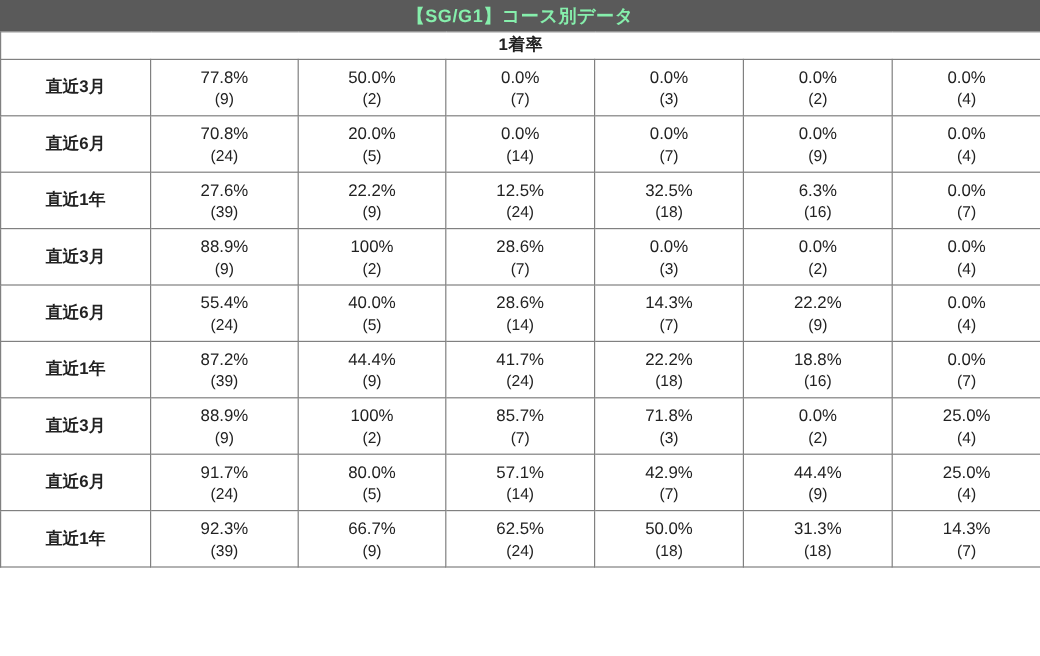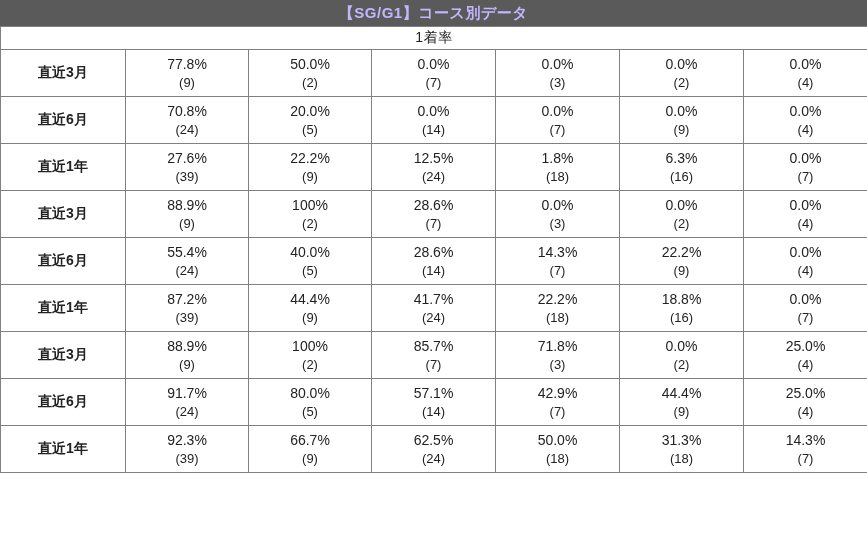--- a/index.html
+++ b/index.html
@@ -14,21 +14,21 @@
     width: 867px;
     height: 547px;
     position: relative;
     background: #ffffff;
     box-sizing: border-box;
     overflow: hidden;
   }
   .title-bar {
     height: 26px;
     background: #5a5a5a;
-    color: #c4b5fd;
+    color: #86efac;
     font-size: 15px;
     font-weight: bold;
     display: flex;
     align-items: center;
     justify-content: center;
     letter-spacing: 0.5px;
   }
   table.grid {
     border-collapse: collapse;
     table-layout: fixed;
@@ -39,21 +39,21 @@
     padding: 0;
     text-align: center;
     vertical-align: middle;
     font-size: 14px;
     color: #222222;
     background: #ffffff;
   }
   td.section {
     background: #6e6e6e;
     color: #ffffff;
-    font-weight: normal;
+    font-weight: bold;
     font-size: 13px;
     height: 22px;
     border: 1px solid #6e6e6e;
     letter-spacing: 0.5px;
   }
   td.rowlabel {
     background: #ffffff;
     font-weight: bold;
     font-size: 13px;
     width: 125px;
@@ -154,21 +154,21 @@
           </td>
           <td class="cell yellow">
             <span class="pct">22.2%</span>
             <span class="count">(9)</span>
           </td>
           <td class="cell">
             <span class="pct">12.5%</span>
             <span class="count">(24)</span>
           </td>
           <td class="cell">
-            <span class="pct">1.8%</span>
+            <span class="pct">32.5%</span>
             <span class="count">(18)</span>
           </td>
           <td class="cell">
             <span class="pct">6.3%</span>
             <span class="count">(16)</span>
           </td>
           <td class="cell">
             <span class="pct">0.0%</span>
             <span class="count">(7)</span>
           </td>

